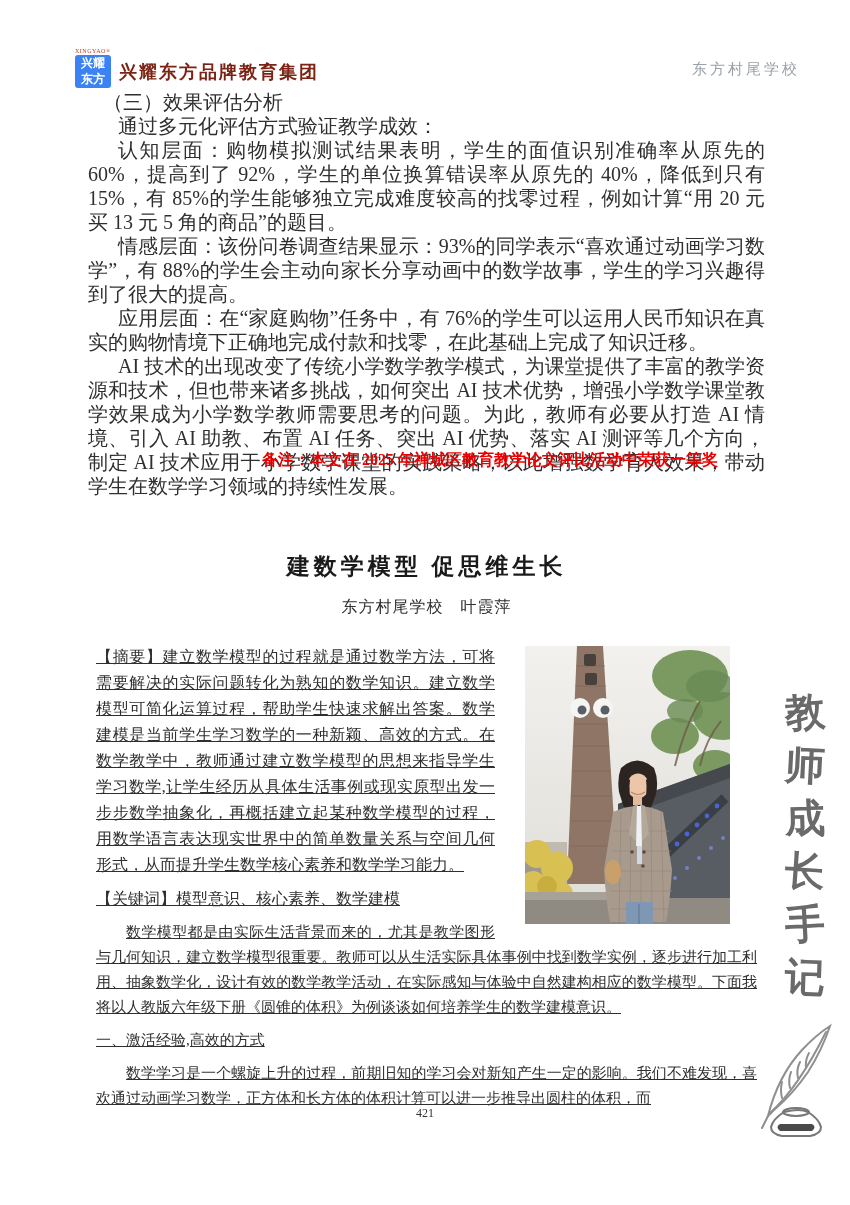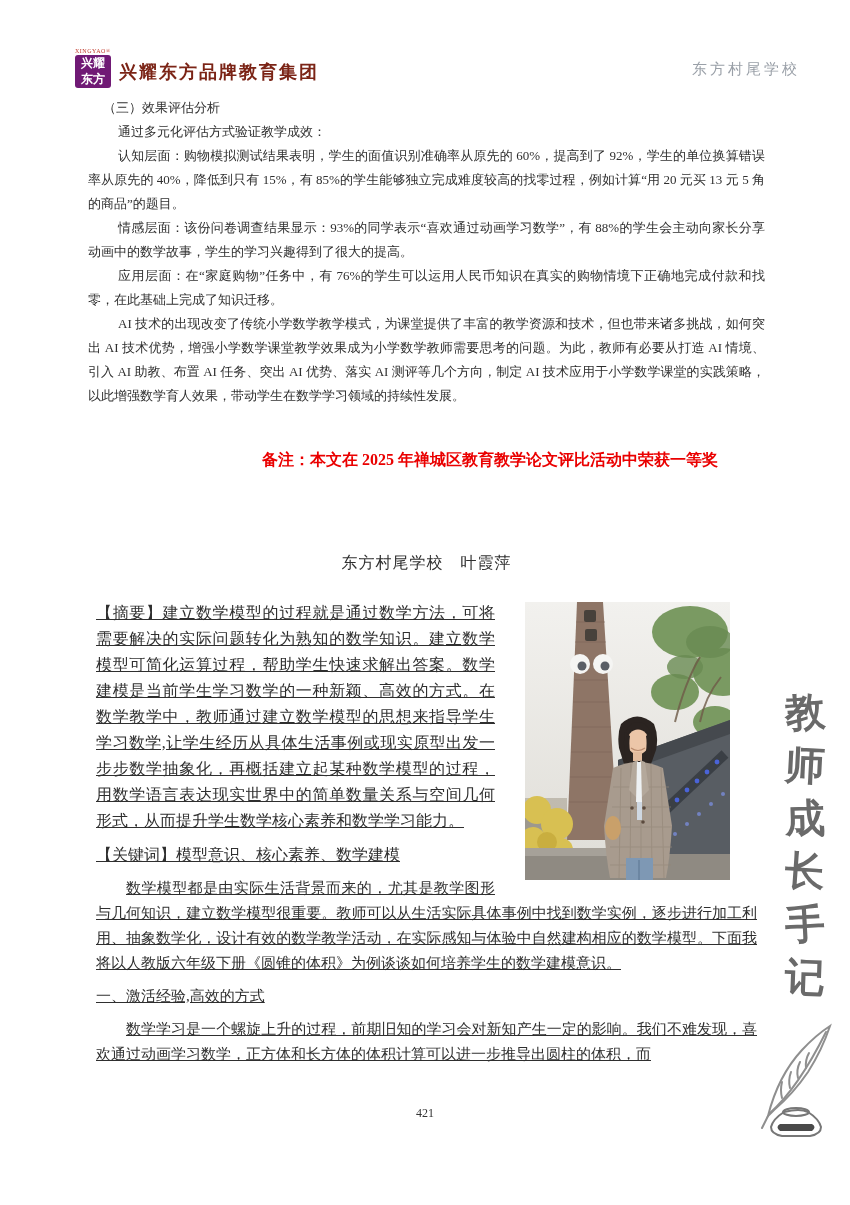--- a/index.html
+++ b/index.html
@@ -4,26 +4,26 @@
 <style>
   html,body{margin:0;padding:0;background:#ffffff;}
   .page{
     position:relative;width:850px;height:1205px;background:#ffffff;overflow:hidden;
     font-family:"Liberation Serif","DejaVu Serif",serif;color:#2f2f2f;
   }
   
   .hdr{position:absolute;top:48px;left:75px;right:50px;height:46px;}
   .logo{position:absolute;left:0;top:0;width:40px;}
   .seal-super{font-size:6px;color:#c0392b;letter-spacing:.5px;line-height:7px;white-space:nowrap;}
-  .seal{width:36px;height:33px;background:#701a75;border-radius:3px;display:grid;grid-template-rows:1fr 1fr;
+  .seal{width:36px;height:33px;background:#3b82f6;border-radius:3px;display:grid;grid-template-rows:1fr 1fr;
         align-items:center;justify-items:center;color:#fff;font-weight:bold;font-size:12px;line-height:13px;}
   .brand{position:absolute;left:44px;top:12px;font-size:18px;font-weight:bold;color:#7b2416;letter-spacing:2px;}
   .school{position:absolute;right:0;top:12px;font-size:15px;color:#9aa0a8;letter-spacing:3px;}
   
-  .block1{position:absolute;left:88px;top:96px;width:677px;font-size:13px;line-height:24px;text-align:justify;font-family:Liberation Serif, serif;}
+  .block1{position:absolute;left:88px;top:90px;width:677px;font-size:20px;line-height:24px;text-align:justify;font-family:Liberation Serif, serif;}
   .block1 p{margin:0;}
   .ind1{text-indent:15px;}
   .ind2{text-indent:30px;}
   .bold{font-weight:bold;}
   .award{position:absolute;left:262px;top:450px;font-size:16px;font-weight:bold;color:#ea0000;white-space:nowrap;text-align:center;}
   
   .article{position:absolute;left:88px;top:552px;width:677px;}
   .title{margin:0 0 14px 0;text-align:center;font-size:23px;line-height:30px;font-weight:bold;letter-spacing:4px;color:#1a1a1a;}
   .byline{margin:0 0 26px 0;text-align:center;font-size:16px;line-height:22px;letter-spacing:1px;}
   .art-body{font-size:15px;line-height:25px;text-align:justify;}
@@ -67,20 +67,21 @@
     <p class="ind2">通过多元化评估方式验证教学成效：</p>
     <p class="ind2">认知层面：购物模拟测试结果表明，学生的面值识别准确率从原先的 60%，提高到了 92%，学生的单位换算错误率从原先的 40%，降低到只有 15%，有 85%的学生能够独立完成难度较高的找零过程，例如计算“用 20 元买 13 元 5 角的商品”的题目。</p>
     <p class="ind2">情感层面：该份问卷调查结果显示：93%的同学表示“喜欢通过动画学习数学”，有 88%的学生会主动向家长分享动画中的数学故事，学生的学习兴趣得到了很大的提高。</p>
     <p class="ind2">应用层面：在“家庭购物”任务中，有 76%的学生可以运用人民币知识在真实的购物情境下正确地完成付款和找零，在此基础上完成了知识迁移。</p>
     <p class="ind2">AI 技术的出现改变了传统小学数学教学模式，为课堂提供了丰富的教学资源和技术，但也带来诸多挑战，如何突出 AI 技术优势，增强小学数学课堂教学效果成为小学数学教师需要思考的问题。为此，教师有必要从打造 AI 情境、引入 AI 助教、布置 AI 任务、突出 AI 优势、落实 AI 测评等几个方向，制定 AI 技术应用于小学数学课堂的实践策略，以此增强数学育人效果，带动学生在数学学习领域的持续性发展。</p>
   </div>
 
   <div class="award">备注：本文在 2025 年禅城区教育教学论文评比活动中荣获一等奖</div>
 
   <div class="article">
+    <h1 class="title">建数学模型 促思维生长</h1>
     <div class="byline">东方村尾学校　叶霞萍</div>
 
     <div class="art-body">
       <div class="photo-wrap">
         <svg viewBox="0 0 205 278" width="205" height="278" xmlns="http://www.w3.org/2000/svg">
           <defs>
             <linearGradient id="sky" x1="0" y1="0" x2="0" y2="1">
               <stop offset="0" stop-color="#f2f1ee"></stop>
                 <stop offset="1" stop-color="#dfddd7"></stop>
             </linearGradient>

